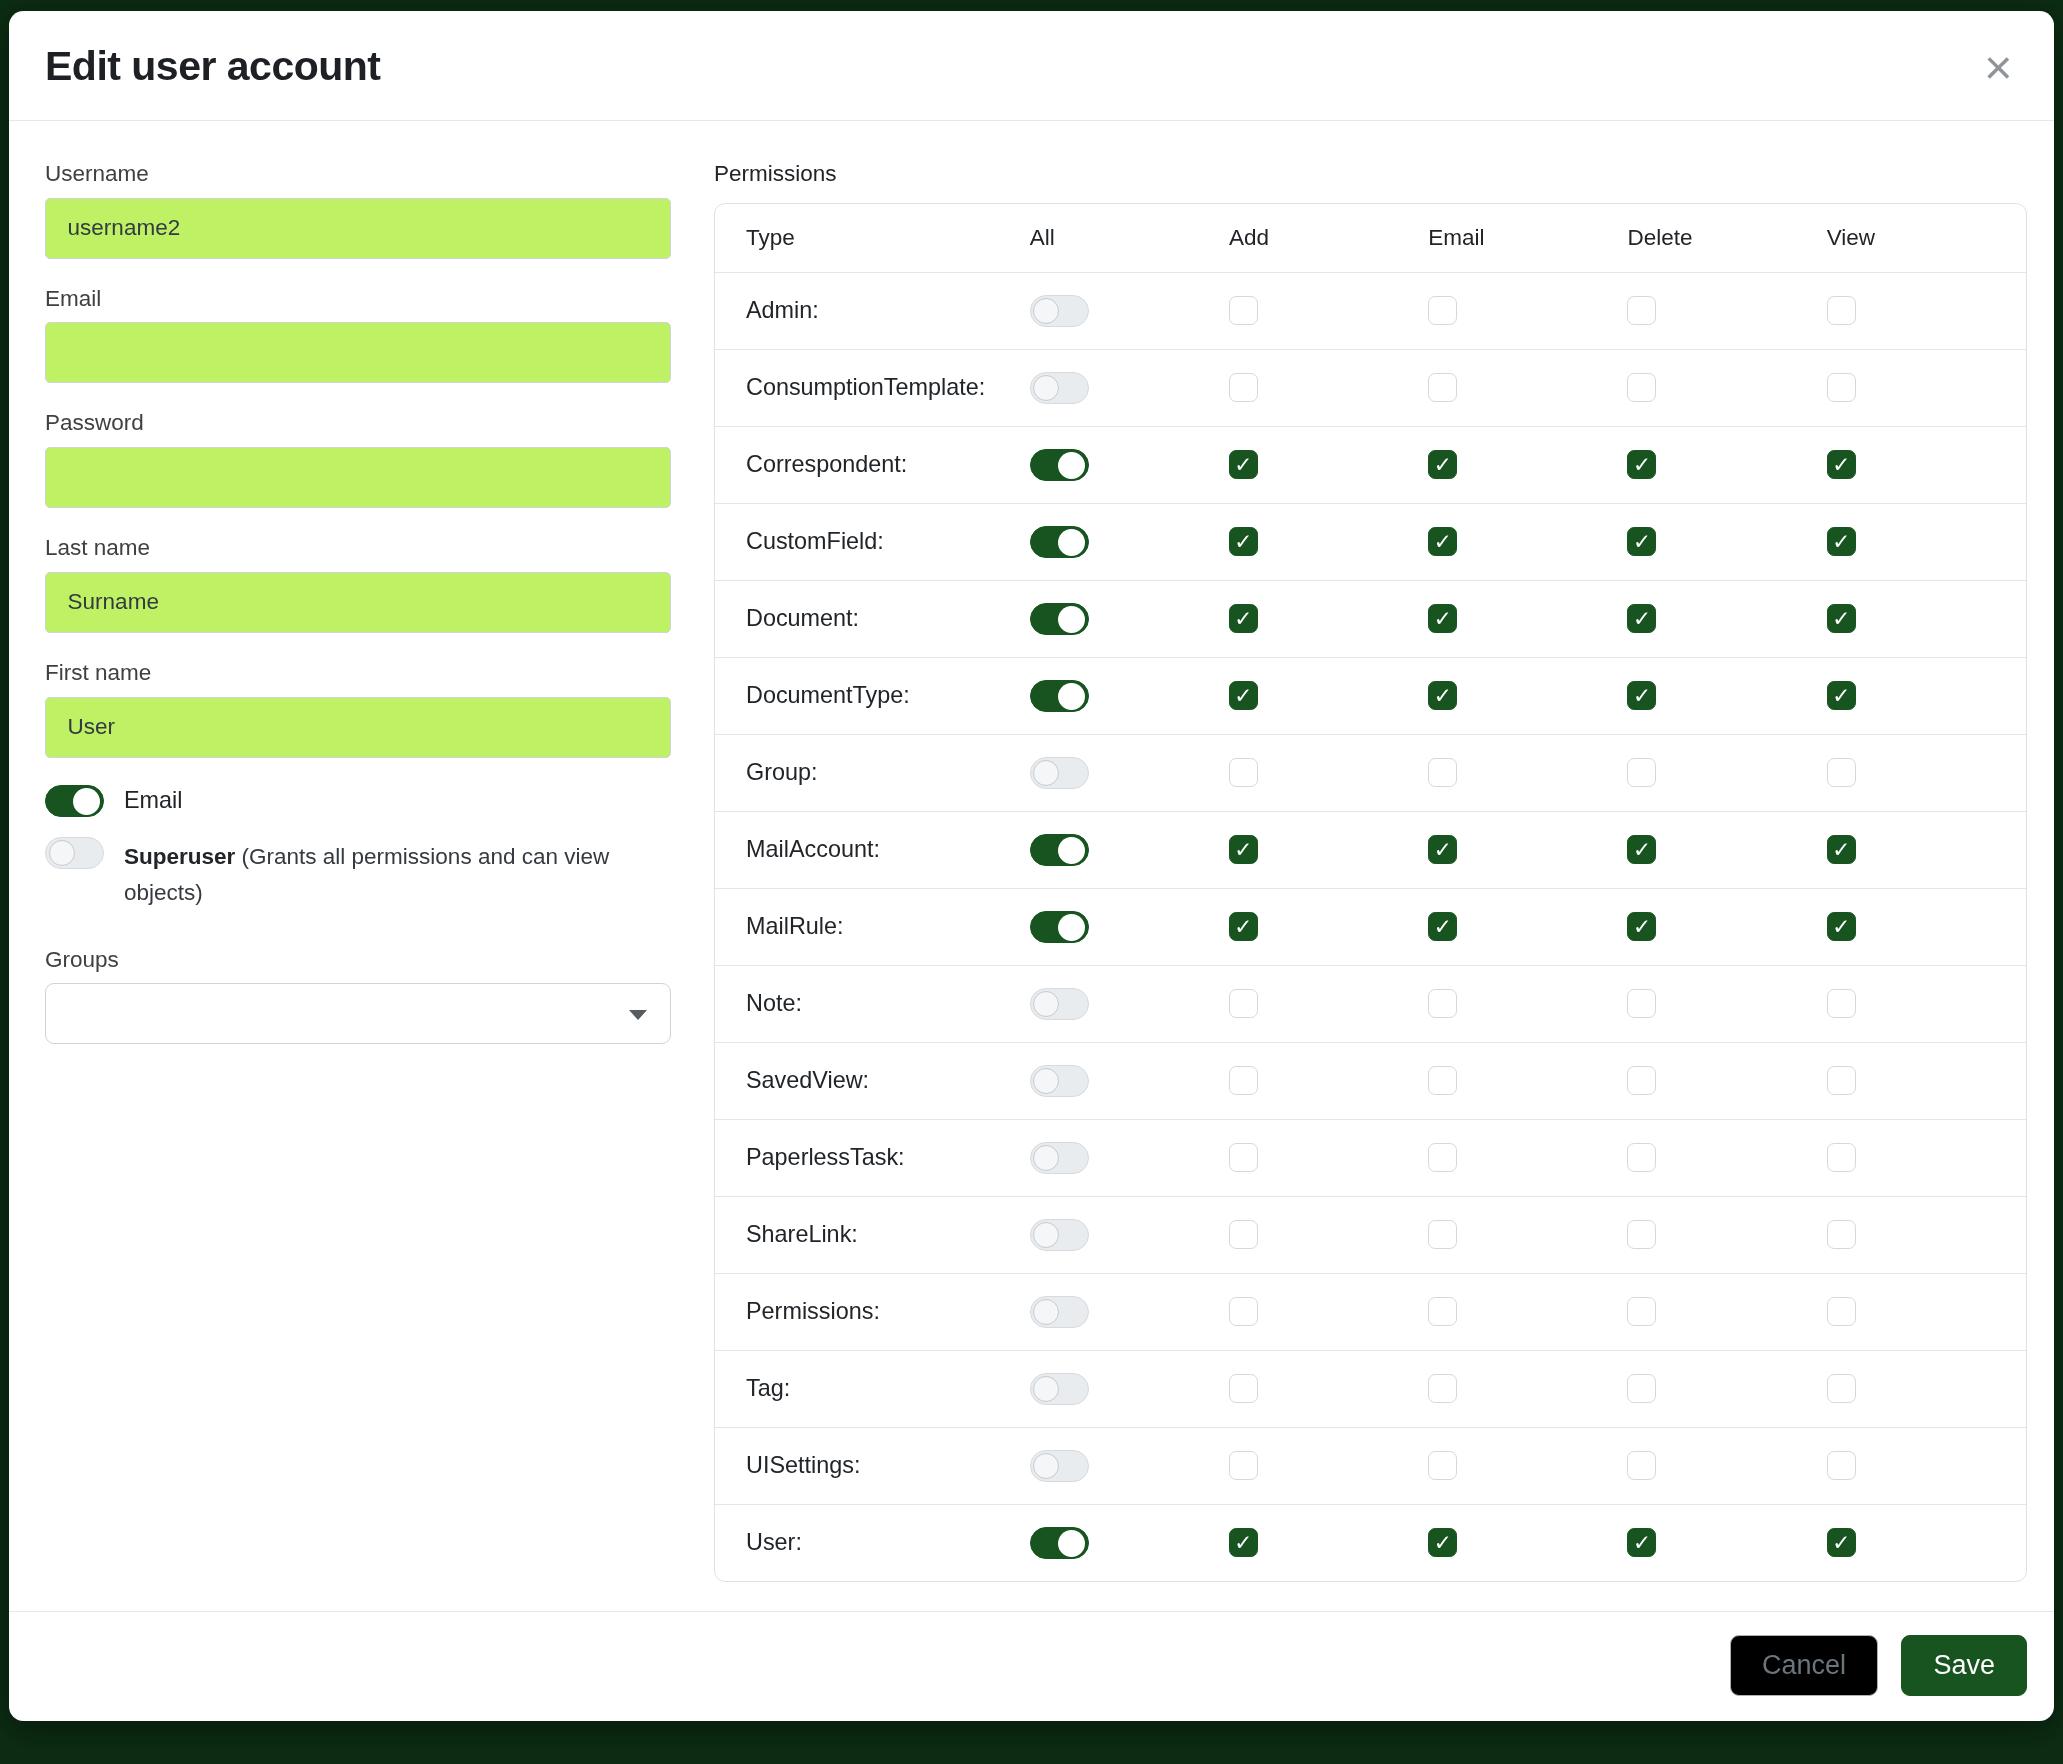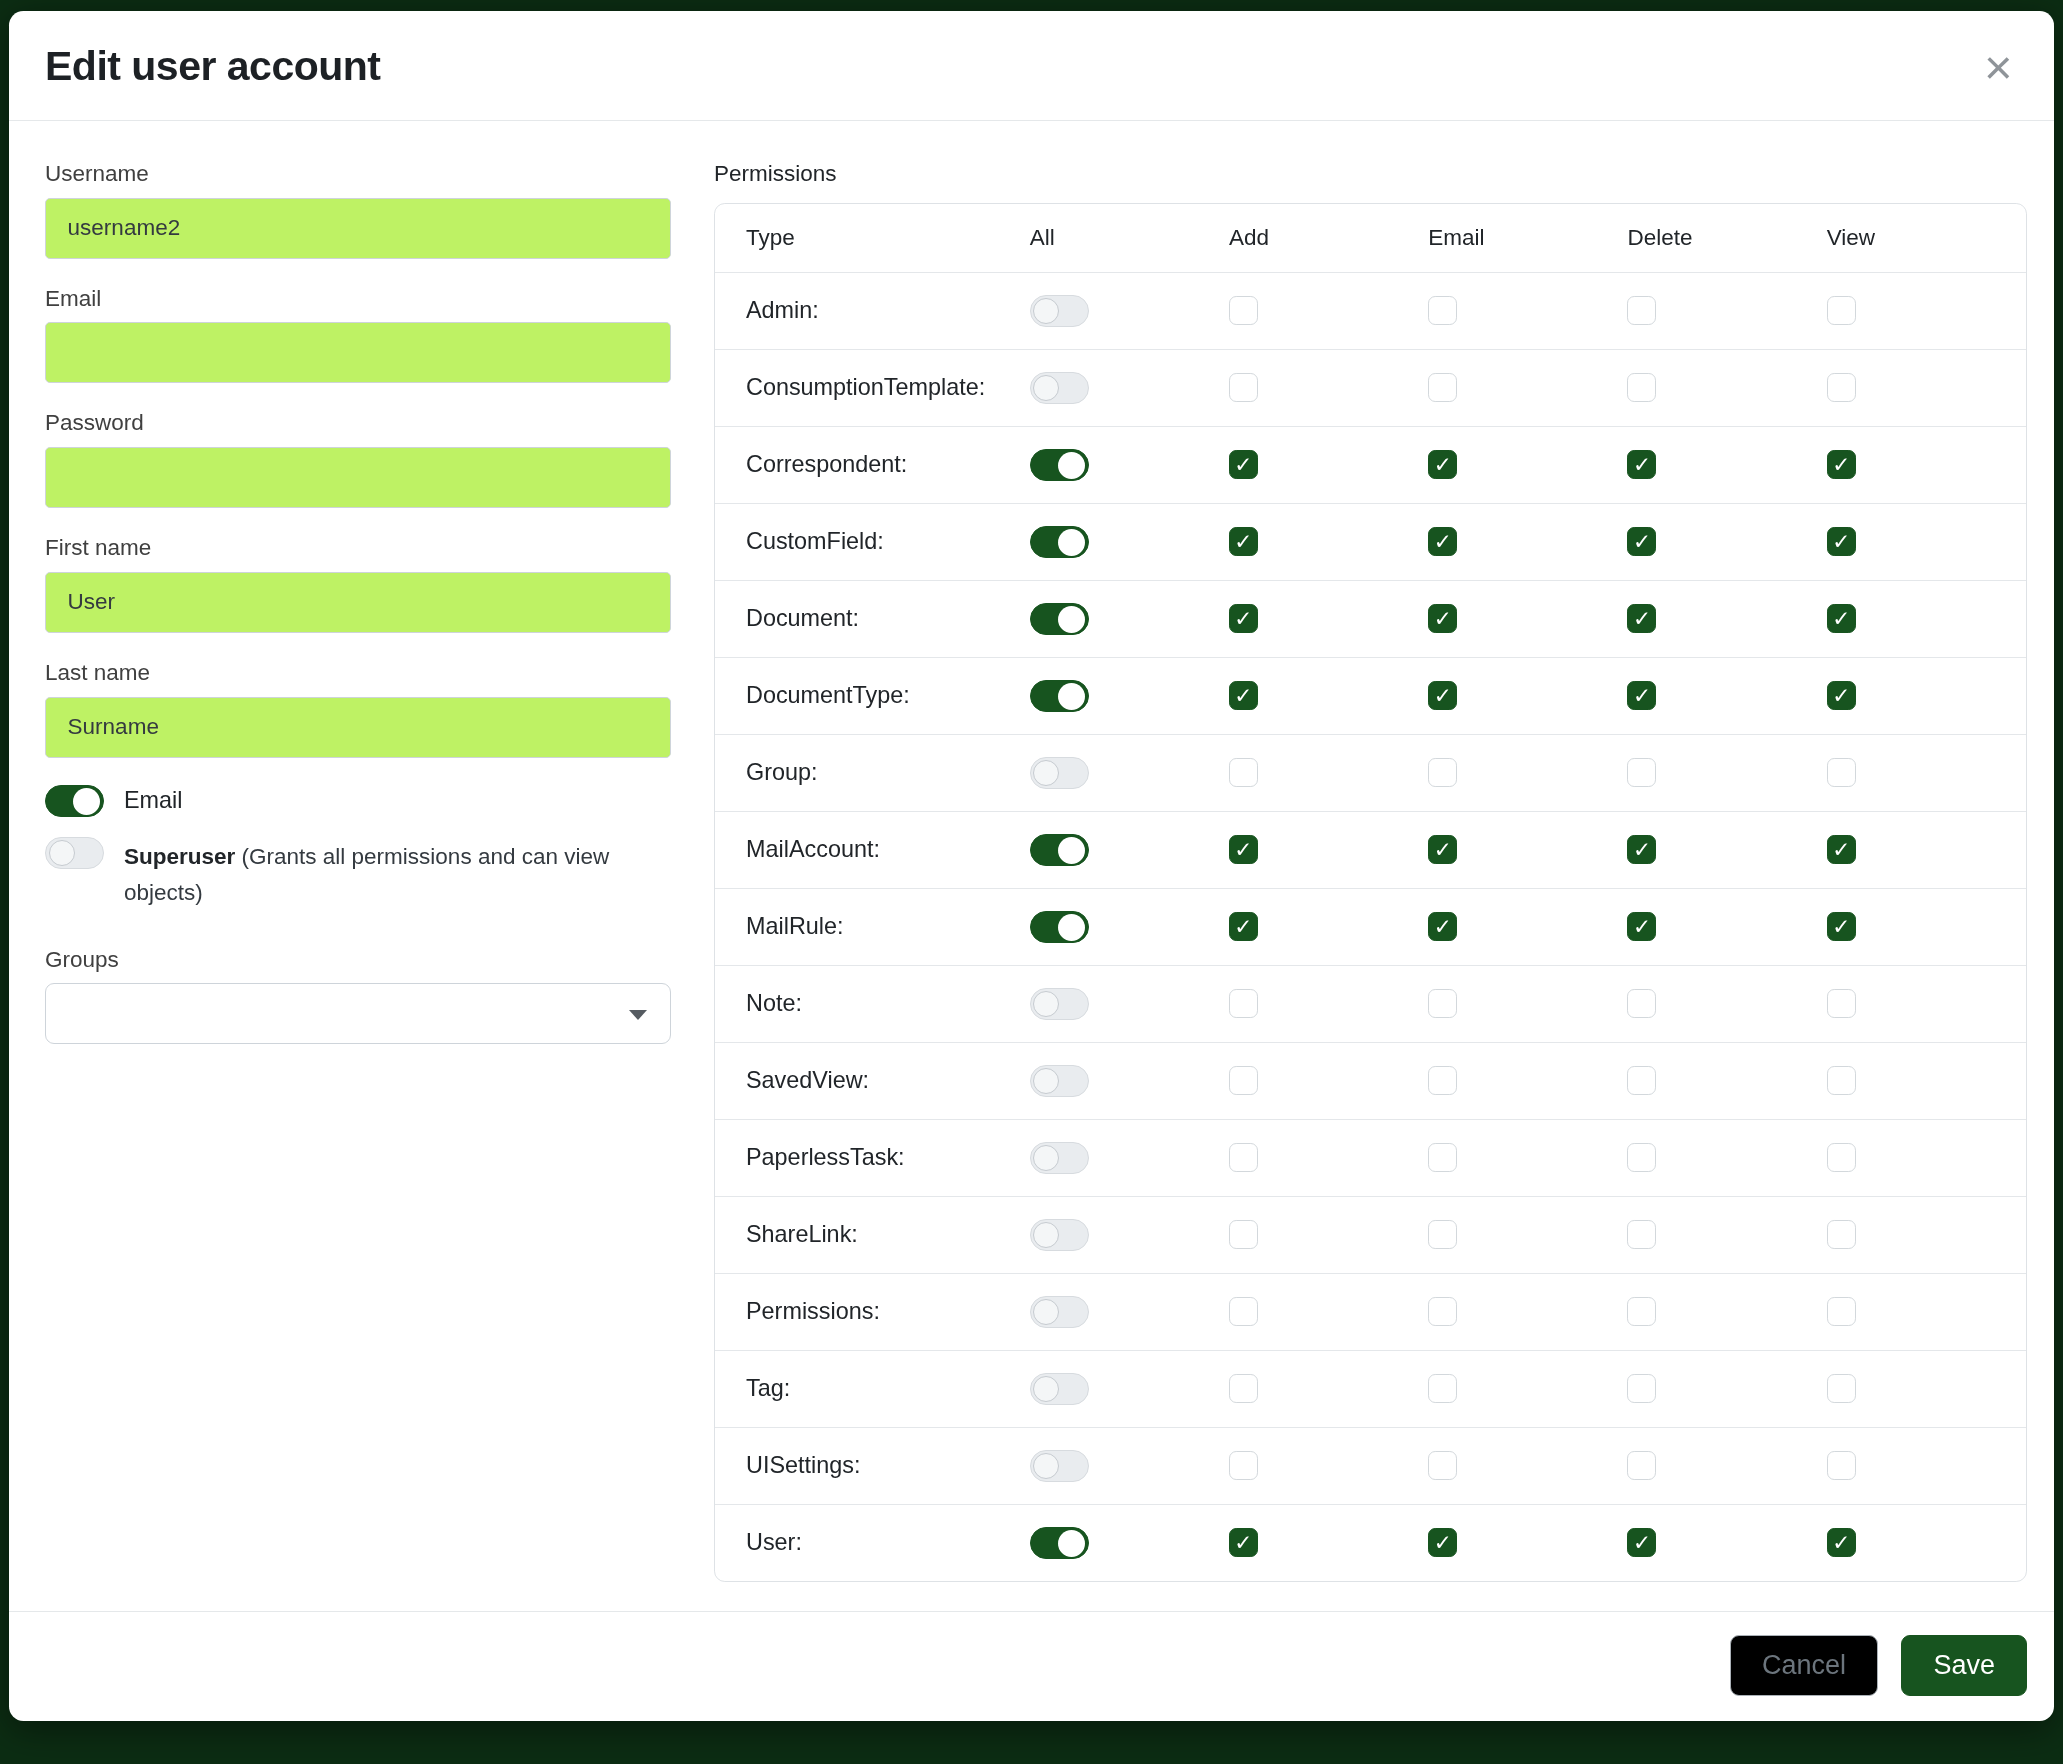--- a/index.html
+++ b/index.html
@@ -174,27 +174,27 @@
         <label class="form-label">Email</label>
         <input class="text-input" type="text" value="" style="">
       </div>
 
       <div class="form-group">
         <label class="form-label">Password</label>
         <input class="text-input" type="password" value="" style="">
       </div>
 
       <div class="form-group">
+        <label class="form-label">Last name</label>
+        <input class="text-input" type="text" value="Surname" style="">
+      </div>
+
+      <div class="form-group">
         <label class="form-label">First name</label>
         <input class="text-input" type="text" value="User" style="">
-      </div>
-
-      <div class="form-group">
-        <label class="form-label">Last name</label>
-        <input class="text-input" type="text" value="Surname" style="">
       </div>
 
       <div class="toggle-row">
         <span class="switch on">
             <span class="knob"></span>
           </span>
         <span>Email</span>
       </div>
 
       <div class="superuser-row">

